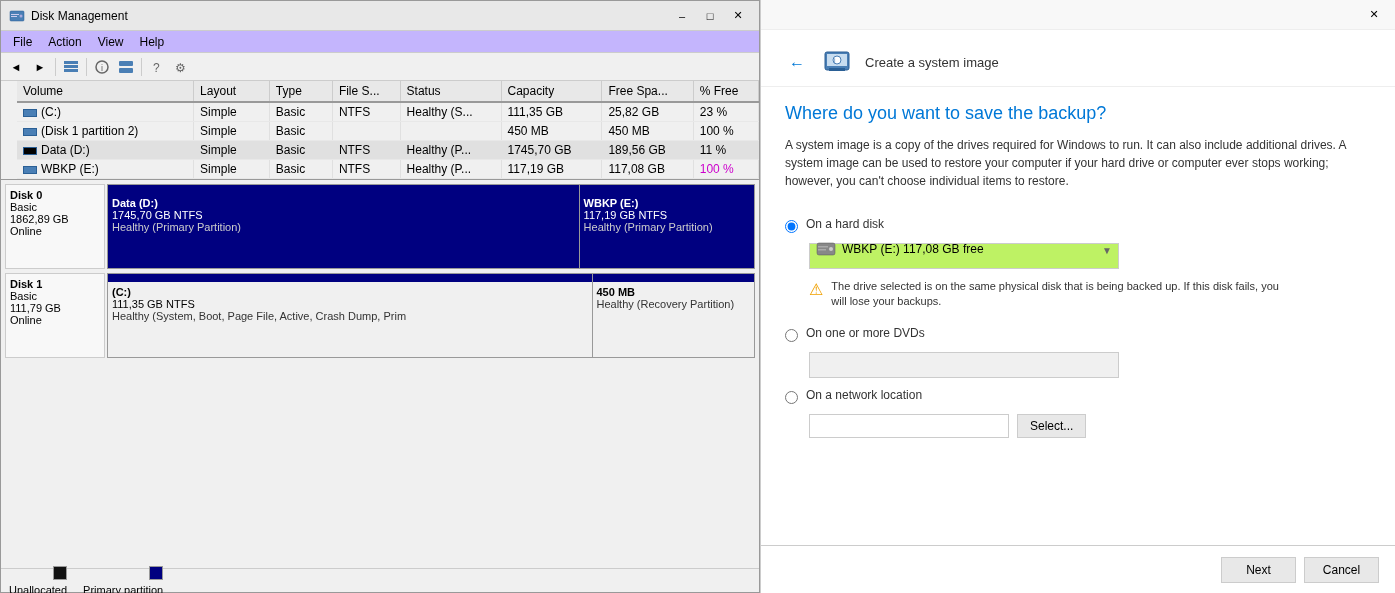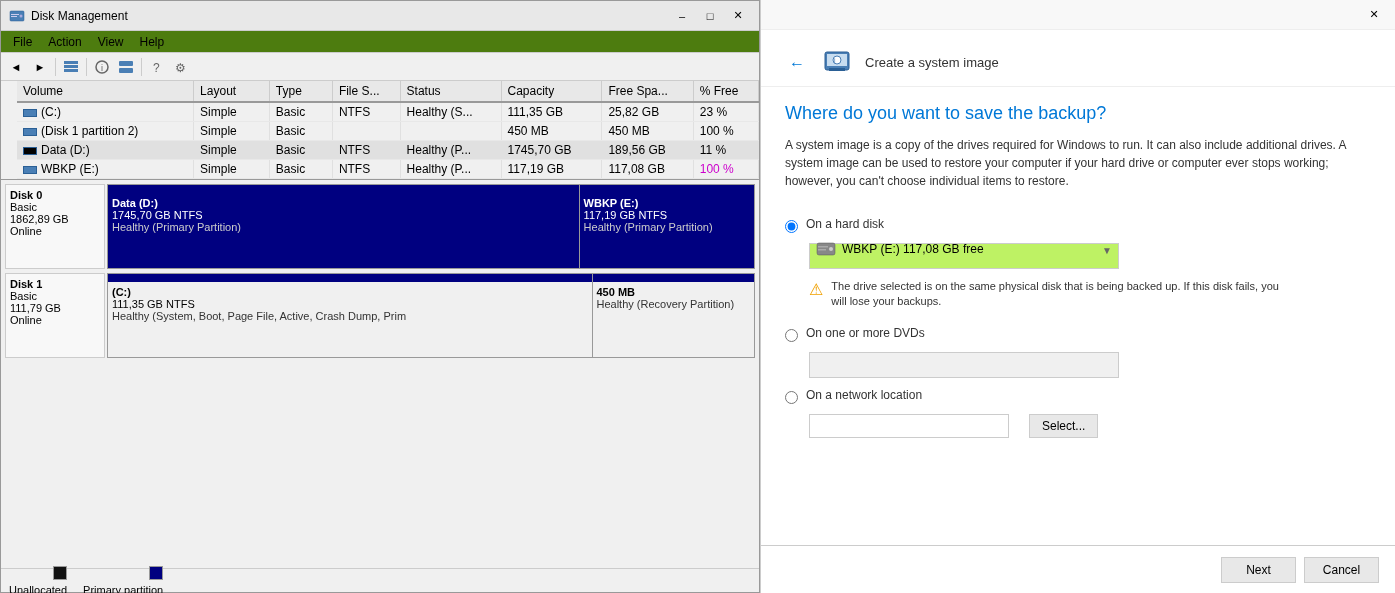--- a/index.html
+++ b/index.html
@@ -23,21 +23,21 @@
       align-items: center;
       padding: 0 8px;
       border-bottom: 1px solid #ccc;
       user-select: none;
     }
     .title-bar-icon { width: 16px; height: 16px; margin-right: 6px; }
     .title-bar-title { font-size: 12px; flex: 1; }
     .title-bar-controls { display: flex; gap: 2px; }
     .title-bar-btn { width: 26px; height: 20px; border: none; background: transparent; cursor: pointer; font-size: 11px; display: flex; align-items: center; justify-content: center; }
 
-    .menu-bar { height: 22px; display: flex; align-items: center; padding: 0 4px; border-bottom: 1px solid #ccc; background: #4d7c0f; }
+    .menu-bar { height: 22px; display: flex; align-items: center; padding: 0 4px; border-bottom: 1px solid #ccc; background: #c4b5fd; }
     .menu-item { padding: 2px 8px; cursor: pointer; font-size: 12px; }
 
     .toolbar { height: 28px; display: flex; align-items: center; padding: 2px 4px; border-bottom: 1px solid #ccc; background: #f0f0f0; gap: 2px; }
     .toolbar-btn { width: 22px; height: 22px; border: 1px solid transparent; background: transparent; cursor: pointer; display: flex; align-items: center; justify-content: center; font-size: 11px; }
     .toolbar-sep { width: 1px; height: 18px; background: #ccc; margin: 0 2px; }
 
     
     .disk-table { flex: 0 0 auto; border-bottom: 1px solid #999; overflow-y: auto; padding-left: 16px; }
     .disk-table table { width: 100%; border-collapse: collapse; }
     .disk-table th { background: #e8e8e8; border-right: 1px solid #ccc; border-bottom: 2px solid #999; padding: 3px 6px; text-align: left; font-weight: normal; font-size: 12px; position: sticky; top: 0; }
@@ -105,21 +105,21 @@
     .hdd-dropdown-text { flex: 1; display: flex; align-items: center; gap: 6px; }
     .dropdown-arrow { font-size: 10px; color: #666; }
 
     .warning-row { margin-left: 24px; margin-bottom: 16px; display: flex; align-items: flex-start; gap: 8px; max-width: 480px; }
     .warning-icon { font-size: 16px; color: #f0a000; flex-shrink: 0; margin-top: 1px; }
     .warning-text { font-size: 11px; color: #333; line-height: 1.4; }
 
     .dvd-dropdown-row { margin-left: 24px; margin-bottom: 10px; }
     .dvd-dropdown { width: 310px; height: 26px; border: 1px solid #ccc; background: #f0f0f0; padding: 2px 6px; font-size: 12px; color: #999; display: flex; align-items: center; }
 
-    .network-row { margin-left: 24px; display: flex; gap: 20px; align-items: center; }
+    .network-row { margin-left: 24px; display: flex; gap: 8px; align-items: center; }
     .network-input { width: 200px; height: 24px; border: 1px solid #ccc; padding: 2px 4px; font-size: 12px; }
     .select-btn { height: 24px; padding: 2px 12px; border: 1px solid #ccc; background: #e8e8e8; cursor: pointer; font-size: 12px; }
 
     .wizard-footer { height: 48px; display: flex; align-items: center; justify-content: flex-end; padding: 0 16px; gap: 8px; border-top: 1px solid #ccc; }
     .footer-btn { height: 26px; min-width: 75px; padding: 0 12px; border: 1px solid #ccc; background: #e8e8e8; cursor: pointer; font-size: 12px; }
     .footer-btn.primary { background: #e8e8e8; }
   </style>
 </head>
 <body>
 

